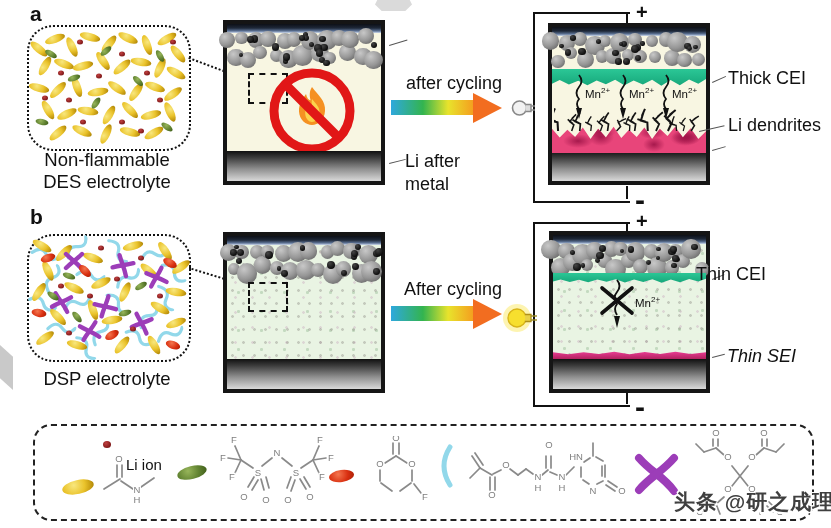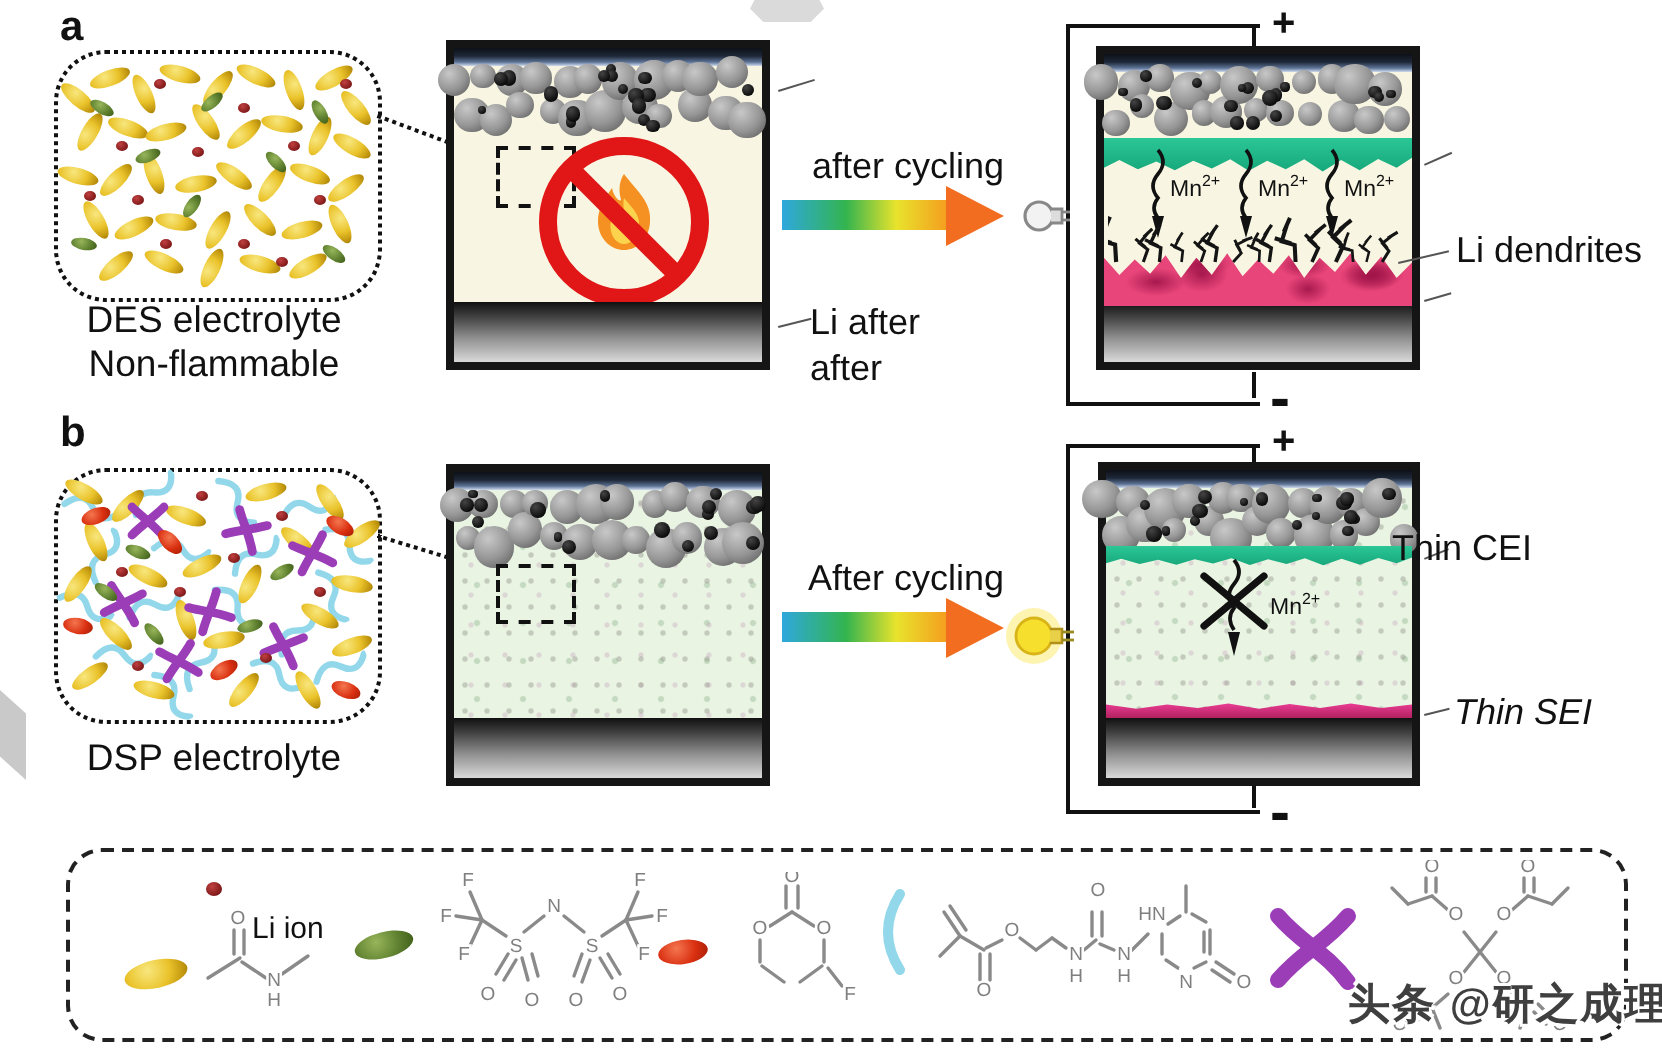--- a/index.html
+++ b/index.html
@@ -136,22 +136,22 @@
       <span class="particle p-dot" style="left: 74%; top: 38%; transform: translate(-50%, -50%) rotate(0deg);"></span>
       <span class="particle p-dot" style="left: 10%; top: 58%; transform: translate(-50%, -50%) rotate(0deg);"></span>
       <span class="particle p-dot" style="left: 34%; top: 78%; transform: translate(-50%, -50%) rotate(0deg);"></span>
       <span class="particle p-dot" style="left: 58%; top: 78%; transform: translate(-50%, -50%) rotate(0deg);"></span>
       <span class="particle p-dot" style="left: 82%; top: 60%; transform: translate(-50%, -50%) rotate(0deg);"></span>
       <span class="particle p-dot" style="left: 70%; top: 85%; transform: translate(-50%, -50%) rotate(0deg);"></span>
       <span class="particle p-dot" style="left: 25%; top: 60%; transform: translate(-50%, -50%) rotate(0deg);"></span>
     </div>
 
   <div class="abs caption" style="left:12px;top:149px;width:190px;">
+    <div>Non-flammable</div>
     <div>DES electrolyte</div>
-    <div>Non-flammable</div>
   </div>
 
   <div class="abs connector" style="left:189px;top:57px;width:66px;transform:rotate(20.5deg);"></div>
 
   <div class="abs battery" style="left:223px;top:20px;width:162px;height:165px;">
     <div class="topbar"></div>
     <div id="sph-am" class="spheres" style="top:6px;height:38px;">
         <span class="sphere" style="left: -8.12246px; top: 1.64871px; width: 16.6043px; height: 16.6043px;"></span>
         <span class="sphere" style="left: 0.448951px; top: 18.6802px; width: 17.3114px; height: 17.3114px;"></span>
         <span class="sphere" style="left: 7.82292px; top: 1.64642px; width: 12.7202px; height: 12.7202px;"></span>
@@ -206,21 +206,21 @@
 
   <div class="abs lbl" style="left:406px;top:72px;">after cycling</div>
   <div class="abs rarrow" style="left:391px;top:93px;">
     <div class="shaft"></div>
     <div class="head"></div>
   </div>
 
   <div class="abs ptr" style="left:389px;top:163px;width:17px;transform:rotate(-14deg);"></div>
   <div class="abs lbl" style="left:405px;top:150px;">
     <div>Li after</div>
-    <div>after</div>
+    <div>metal</div>
   </div>
 
   <div class="abs circuit" style="left:533px;top:12px;width:95px;height:187px;"></div>
   <div class="abs stub" style="left:626px;top:12px;height:12px;"></div>
   <div class="abs stub" style="left:626px;top:186px;height:13px;"></div>
   <div class="abs sign" style="left:636px;top:2px;font-size:20px;">+</div>
   <div class="abs sign" style="left:635px;top:185px;font-size:30px;">-</div>
   <svg class="abs" style="left:511px;top:98px;" width="26" height="20" viewBox="0 0 26 20">
     <circle cx="8.5" cy="10" r="7" fill="#f2f2f2" stroke="#888" stroke-width="1.6"></circle>
     <path d="M14.5 6.5 L20 6.5 L20 13.5 L14.5 13.5" fill="#ddd" stroke="#888" stroke-width="1.4"></path>
@@ -346,20 +346,21 @@
         <g transform="translate(129.20855275147284 26) rotate(-3.7342137773521245) scale(0.8121056685689837)">
           <path d="M0 0 L2 -6 L-2 -9 L2 -14 M1 -7 L-4 -11 M0 -12 L4 -16" stroke="#141414" stroke-width="1.5" fill="none"></path>
         </g>
         <g transform="translate(137.06197074487184 26) rotate(13.400792784523219) scale(1.0213815831113606)">
           <path d="M0 0 L2 -6 L-2 -9 L2 -14 M1 -7 L-4 -11 M0 -12 L4 -16" stroke="#141414" stroke-width="1.5" fill="none"></path>
         </g>
       </svg>
   </div>
 
   <div class="abs ptr" style="left:712px;top:82px;width:15px;transform:rotate(-24deg);"></div>
+  <div class="abs lbl" style="left:728px;top:67px;">Thick CEI</div>
   <div class="abs ptr" style="left:699px;top:131px;width:26px;transform:rotate(-13deg);"></div>
   <div class="abs lbl" style="left:728px;top:114px;">Li dendrites</div>
   <div class="abs ptr" style="left:712px;top:150px;width:14px;transform:rotate(-16deg);"></div>
 
   <div class="abs panel-letter" style="left:30px;top:206px;">b</div>
 
   <div id="blob-b" class="abs blob" style="left:27px;top:234px;width:160px;height:124px;">
       <span class="particle " style="left: 10%; top: 15%; transform: translate(-50%, -50%) rotate(20deg);"><svg width="30" height="14" viewBox="0 0 30 14">
           <path d="M2 11 Q9 1 16 8 T29 6" fill="none" stroke="#92d8ea" stroke-width="3.2" stroke-linecap="round"></path>
         </svg></span>

